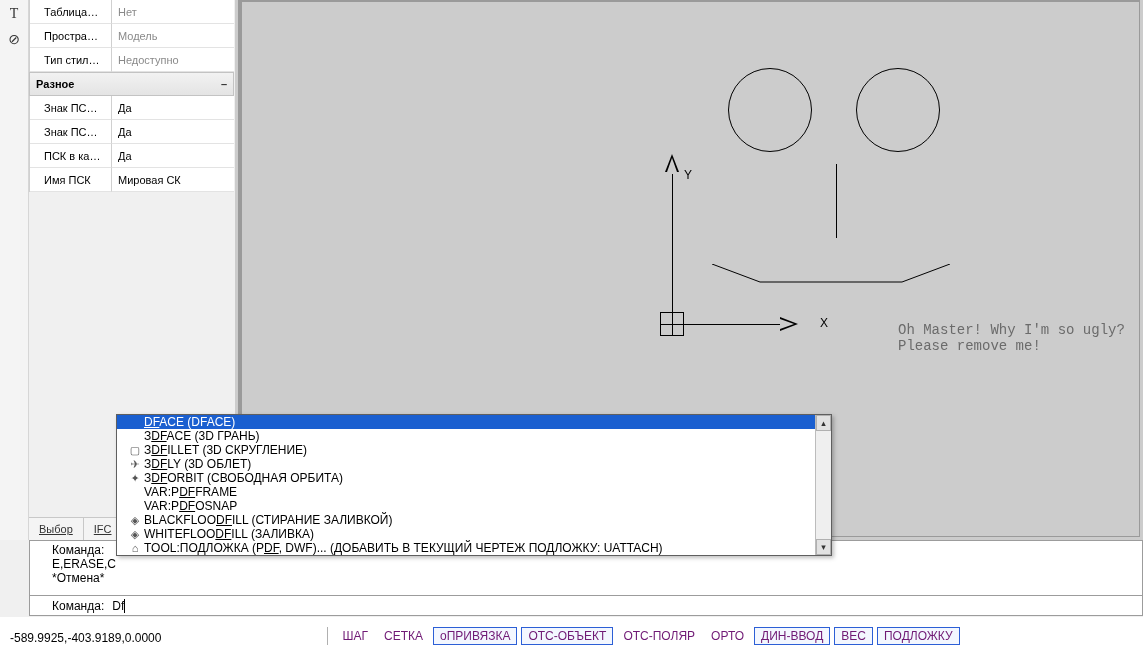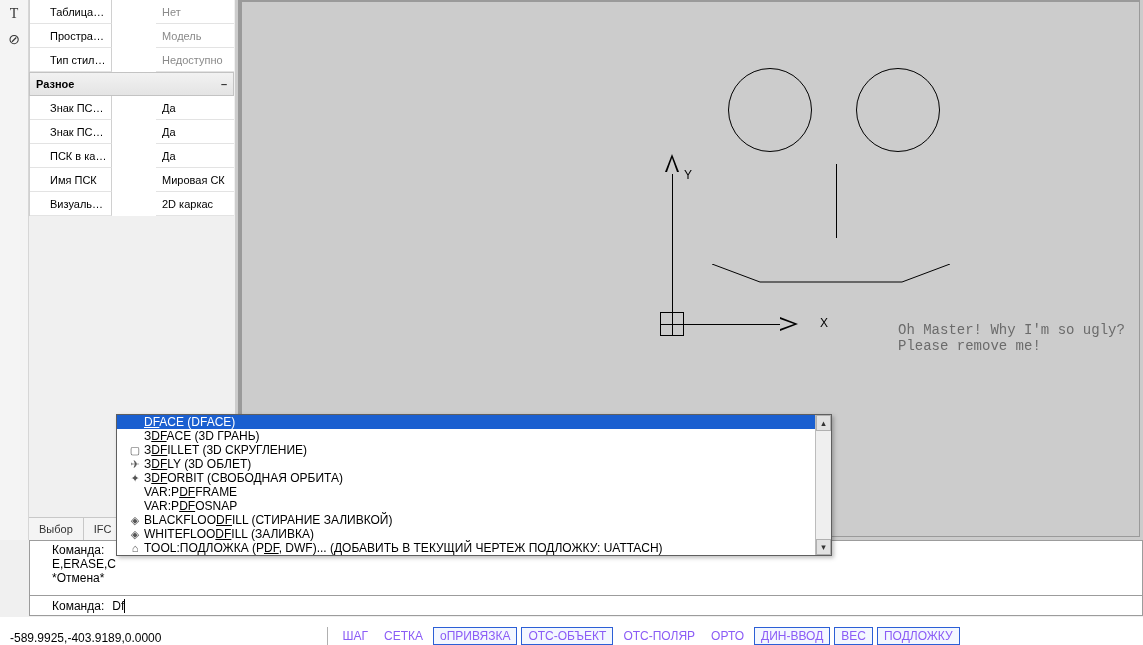--- a/index.html
+++ b/index.html
@@ -5,22 +5,22 @@
 * { box-sizing: border-box; margin: 0; padding: 0; font-family: Tahoma, Verdana, sans-serif; }
 html, body { width: 1143px; height: 645px; overflow: hidden; background: #f0f0f0; }
 
 
 .leftstrip { position:absolute; left:0; top:0; width:29px; height:540px; background:#f4f4f4; border-right:1px solid #d6d6d6; }
 .leftstrip .tool { width:24px; height:22px; margin:3px auto; font-size:14px; text-align:center; line-height:22px; color:#333; }
 
 
 .prop-panel { position:absolute; left:29px; top:0; width:205px; background:#fff; }
 .prop-row { display:flex; height:24px; font-size:11px; align-items:center; border-left:1px solid #d0d0d0; }
-.prop-row .k { width:82px; padding-left:10px; color:#000; border-right:1px solid #d0d0d0; border-bottom:1px solid #e3e3e3; height:100%; display:flex; align-items:center; white-space:nowrap; overflow:hidden; }
-.prop-row .v { flex:1; padding-left:6px; color:#000; border-bottom:1px solid #e3e3e3; height:100%; display:flex; align-items:center; white-space:nowrap; overflow:hidden;margin-left:44px;}
+.prop-row .k { width:82px; padding-left:4px; color:#000; border-right:1px solid #d0d0d0; border-bottom:1px solid #e3e3e3; height:100%; display:flex; align-items:center; white-space:nowrap; overflow:hidden; }
+.prop-row .v { flex:1; padding-left:6px; color:#000; border-bottom:1px solid #e3e3e3; height:100%; display:flex; align-items:center; white-space:nowrap; overflow:hidden;}
 .prop-row .v.dim { color:#8a8a8a; }
 .prop-header { display:flex; align-items:center; height:24px; background:linear-gradient(#f2f2f2,#e4e4e4); border:1px solid #c3c3c3; font-size:11px; font-weight:bold; padding-left:6px; justify-content:space-between;gap:40px; }
 .prop-header .collapse { width:18px; text-align:center; color:#333; font-weight:bold;}
 .prop-row.first-indent .k::before { content:""; display:inline-block; width:10px; }
 
 
 .canvas { position:absolute; left:235px; top:0; right:0; height:540px; background:#cccccc; border:3px solid #cccccc; border-top:none; }
 .canvas-inner { position:absolute; inset:0; border:1px solid #9a9a9a; border-left:4px solid #9a9a9a; border-top:2px solid #9a9a9a; overflow:hidden;}
 .axis-origin { position:absolute; left:430px; top:322px; }
 .origin-box { width:24px; height:24px; border:1px solid #000; position:absolute; left:-12px; top:-12px; }
@@ -37,40 +37,40 @@
 .eye{position:absolute;width:84px;height:84px;border:1px solid #000;border-radius:50%;}
 .eye.l{left:486px;top:66px;}
 .eye.r{left:614px;top:66px;}
 .nose{position:absolute;left:594px;top:162px;height:74px;border-left:1px solid #000;}
 .mouth{position:absolute;left:470px;top:262px;}
 .mouth svg{display:block;}
 .note{position:absolute;left:656px;top:320px;font-size:14px;color:#6b6b6b;font-family:Liberation Mono, monospace;}
 
 
 .lower-tabs{position:absolute;left:29px;top:517px;width:205px;height:23px;display:flex;font-size:11px;align-items:center;background:#f4f4f4;border-top:1px solid #c8c8c8;}
-.lower-tabs .tab{padding:0 10px;height:22px;display:flex;align-items:center;color:#333;border-right:1px solid #c8c8c8;}
+.lower-tabs .tab{padding:0 10px;height:22px;display:flex;align-items:center;color:#333;border-right:1px solid #c8c8c8;text-decoration:underline;}
 
 
 .cmd-area{position:absolute;left:29px;top:540px;right:0;height:56px;background:#fff;border:1px solid #9c9c9c;font-family:"Courier New",monospace;font-size:12px;line-height:14px;padding:2px 4px;color:#000;overflow:hidden;}
 .cmd-close{position:absolute;left:29px;top:540px;width:16px;height:56px;background:#e0e0e0;border-right:1px solid #9c9c9c;display:flex;flex-direction:column;align-items:center;justify-content:space-between;color:#555;font-size:10px;}
 .cmd-close .x{font-family:Arial;font-size:12px;color:#333;margin-top:2px;}
 .cmd-close .lab{writing-mode:vertical-rl;transform:rotate(180deg);font-size:10px;color:#2a4a8a;margin-bottom:2px;}
 .cmd-lines{margin-left:18px;}
 
 
 .cmd-input-row{position:absolute;left:29px;top:596px;right:0;height:20px;background:#fff;border:1px solid #9c9c9c;border-top:none;font-family:"Courier New",monospace;font-size:12px;display:flex;align-items:center;}
 .cmd-input-row .prompt{margin-left:22px;margin-right:4px;}
 .cmd-input-row input{border:none;outline:none;font:inherit;flex:1;}
 .cmd-caret{border-left:1px solid #000;height:14px;display:inline-block;animation:none;}
 
 
 .statusbar{position:absolute;left:0;right:0;bottom:0;height:28px;background:#fff;display:flex;align-items:flex-end;font-size:12px;}
 .statusbar .coords{padding:0 10px;color:#000;}
 .statusbar .divider{width:1px;height:18px;background:#b0b0b0;margin:0 6px;}
-.statusbar .toggle{padding:0 6px;height:18px;display:flex;align-items:center;color:#8b5cf6;margin:0 2px;}
+.statusbar .toggle{padding:0 6px;height:18px;display:flex;align-items:center;color:#701a75;margin:0 2px;}
 .statusbar .toggle.on{border:1px solid #2c5fd6;background:#f3f7ff;}
 
 
 .acpopup{position:absolute;left:116px;top:414px;width:716px;background:#fff;border:1px solid #5f5f5f;box-shadow:2px 2px 4px rgba(0,0,0,.25);font-family:"Courier New",monospace;font-size:12px;z-index:50;}
 .acpopup .row{display:flex;align-items:center;height:14px;padding-left:9px;white-space:pre;}
 .acpopup .row .ico{width:18px;display:inline-flex;justify-content:center;color:#555;font-size:11px;}
 .acpopup .row.sel{background:#1a5fd0;color:#fff;}
 .acpopup .row u{text-decoration:underline;}
 .acpopup .sbar{position:absolute;right:0;top:0;bottom:0;width:16px;background:#efefef;border-left:1px solid #bcbcbc;}
 .acpopup .sbar .btn{height:16px;background:#e2e2e2;border:1px solid #b0b0b0;font-size:9px;text-align:center;line-height:14px;color:#333;}
@@ -112,24 +112,20 @@
         <div class="k">Знак ПС…</div>
         <div class="v">Да</div>
       </div>
       <div class="prop-row first-indent">
         <div class="k">ПСК в ка…</div>
         <div class="v">Да</div>
       </div>
       <div class="prop-row first-indent">
         <div class="k">Имя ПСК</div>
         <div class="v">Мировая СК</div>
-      </div>
-      <div class="prop-row first-indent">
-        <div class="k">Визуаль…</div>
-        <div class="v">2D каркас</div>
       </div>
     </div>
 </div>
 
 <div class="lower-tabs">
   <div class="tab">Выбор</div>
   <div class="tab">IFC</div>
 </div>
 
 <div class="canvas">

